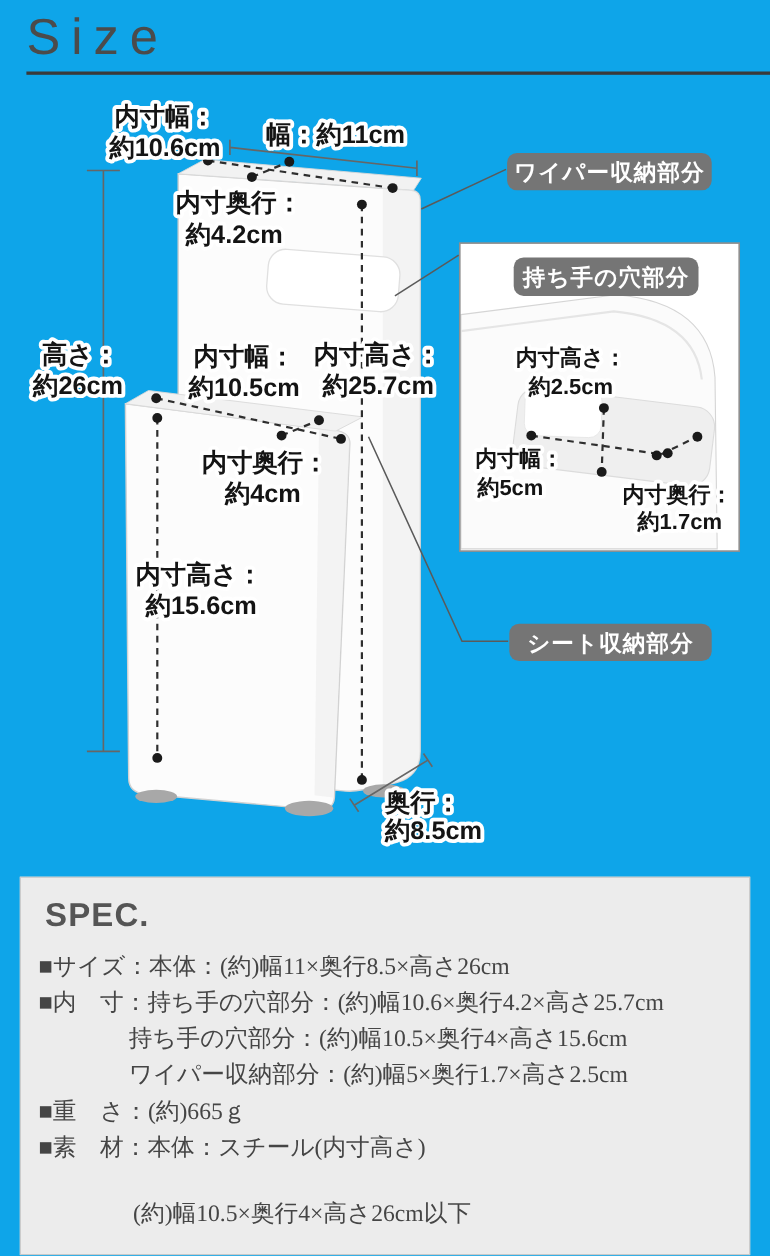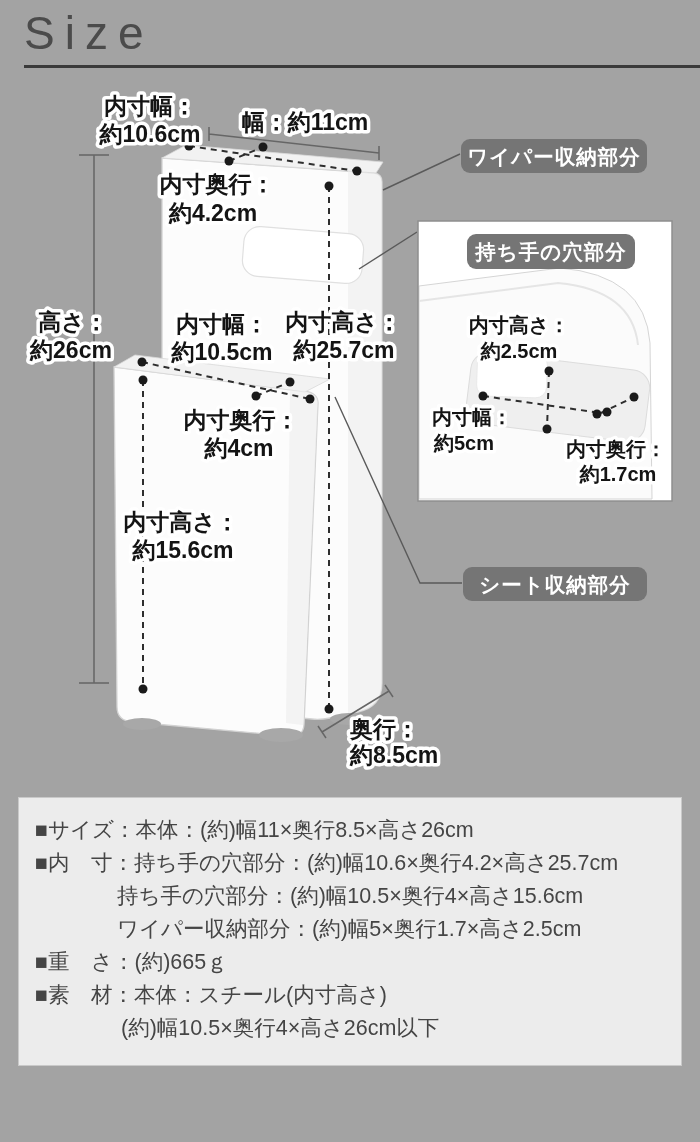--- a/index.html
+++ b/index.html
@@ -1,34 +1,34 @@
 <!DOCTYPE html>
 <html><head>
 <meta charset="utf-8">
 <style>
   html,body{margin:0;padding:0;background:#fff;width:700px;height:1142px;overflow:hidden;
     font-family:"Liberation Sans","DejaVu Sans",sans-serif;}
-  .page{width:700px;height:1142px;position:relative;background:#a3a3a3;}
+  .page{width:700px;height:1142px;position:relative;background:#0ea5e9;}
   .hdr{padding:8px 0 0 24px;}
   .title{font-size:46px;color:#4b4b4b;letter-spacing:10px;font-weight:400;line-height:1.1;}
   .hr{width:700px;height:3px;background:#3a3a3a;margin-top:6px;}
   svg{display:block;}
   
   .dim{font-size:23px;font-weight:bold;fill:#141414;stroke:#ffffff;stroke-width:7px;
     paint-order:stroke;stroke-linejoin:round;text-anchor:middle;}
   .dim-s{font-size:20px;}
   .dim-left{text-anchor:start;}
   .badge-t{font-size:20.5px;fill:#ffffff;text-anchor:middle;font-weight:bold;letter-spacing:1px;}
   
   .spec{margin:14px 18px 0 18px;background:#ececec;border:1px solid #c9c9c9;
     padding:16px 14px 20px 16px;box-sizing:border-box;width:664px;}
   .spec-h{font-size:30px;font-weight:bold;color:#555;letter-spacing:1px;margin:2px 0 12px 6px;}
-  .spec-row{font-size:21.5px;color:#454545;line-height:33px;white-space:nowrap;}
+  .spec-row{font-size:21.5px;color:#454545;line-height:33px;white-space:nowrap;font-family:Liberation Serif, serif;}
   .indent-a{padding-left:82px;}
-  .indent-b{padding-left:86px;}
+  .indent-b{padding-left:86px;margin-top:27px;}
 </style>
 </head>
 <body>
 
 <div class="page">
 
   <div class="hdr">
     <div class="title">Size</div>
     <div class="hr"></div>
   </div>
@@ -145,20 +145,21 @@
       <text x="241" y="445" class="dim">内寸奥行：</text>
       <text x="239" y="473" class="dim">約4cm</text>
       <text x="181" y="547" class="dim">内寸高さ：</text>
       <text x="183" y="575" class="dim">約15.6cm</text>
       <text x="350" y="754" class="dim dim-left">奥行：</text>
       <text x="350" y="780" class="dim dim-left">約8.5cm</text>
     </g>
   </svg>
 
   <div class="spec">
+    <div class="spec-h">SPEC.</div>
     <div class="spec-row">■サイズ：本体：(約)幅11×奥行8.5×高さ26cm</div>
     <div class="spec-row">■内　寸：持ち手の穴部分：(約)幅10.6×奥行4.2×高さ25.7cm</div>
     <div class="spec-row indent-a">持ち手の穴部分：(約)幅10.5×奥行4×高さ15.6cm</div>
     <div class="spec-row indent-a">ワイパー収納部分：(約)幅5×奥行1.7×高さ2.5cm</div>
     <div class="spec-row">■重　さ：(約)665ｇ</div>
     <div class="spec-row">■素　材：本体：スチール(内寸高さ)</div>
     <div class="spec-row indent-b">(約)幅10.5×奥行4×高さ26cm以下</div>
   </div>
 
 </div>

